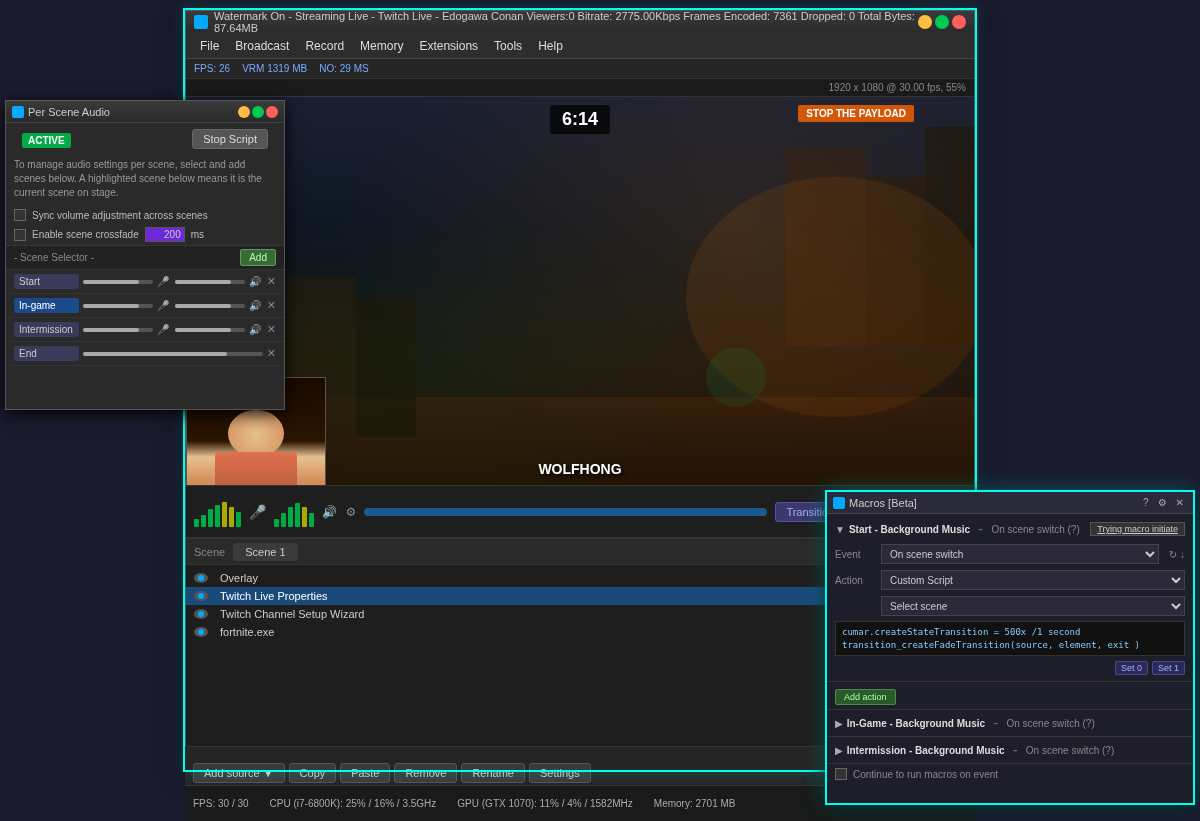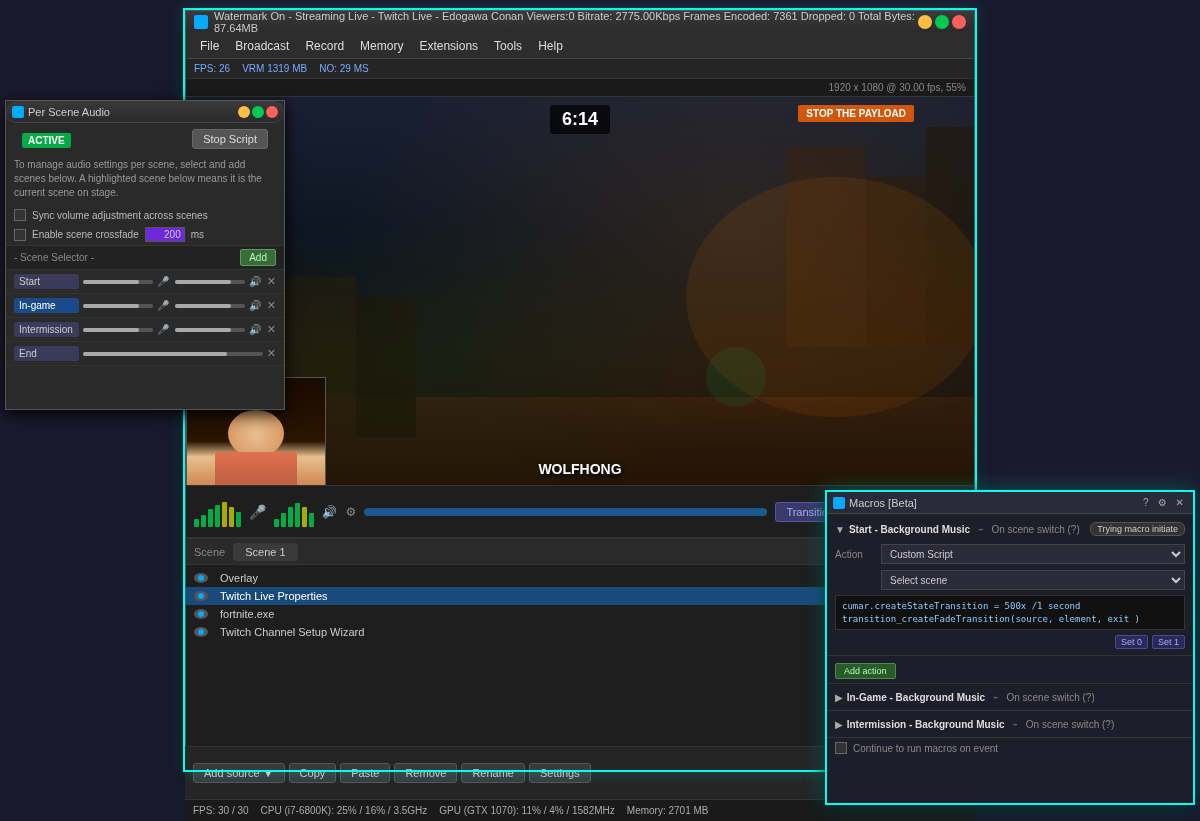--- a/index.html
+++ b/index.html
@@ -327,25 +327,25 @@
       color: #ccc;
       border: 1px solid #555;
       padding: 3px 10px;
       font-size: 11px;
       cursor: pointer;
       border-radius: 3px;
     }
 
     .bottom-stats {
       background: #1a1a1a;
-      height: 22px;
+      height: 36px;
       display: flex;
       align-items: center;
       padding: 0 8px;
-      gap: 12px;
+      gap: 21px;
       font-size: 10px;
       color: #888;
       position: absolute;
       bottom: 0;
       left: 185px;
       width: 790px;
       border-top: 1px solid #333;
     }
 
     .bottom-stats span { color: #aaa; }
@@ -364,21 +364,20 @@
     }
 
     .panel-title-bar {
       background: linear-gradient(to bottom, #3a3a3a, #2a2a2a);
       height: 22px;
       display: flex;
       align-items: center;
       padding: 0 6px;
       justify-content: flex-start;
       border-bottom: 1px solid #444;
-      border-radius: 10px;
     }
 
     .panel-title-icon {
       width: 12px;
       height: 12px;
       background: #00aaff;
       border-radius: 2px;
       margin-right: 4px;
     }
 
@@ -619,22 +618,23 @@
       font-size: 10px;
       color: #888;
     }
 
     .macro-toggle {
       background: #333;
       border: 1px solid #555;
       color: #ccc;
       font-size: 9px;
       padding: 1px 6px;
-      border-radius: 6px;
-      cursor: pointer;
+      border-radius: 0;
+      cursor: pointer;
+      text-decoration: underline;
     }
 
     .macro-row {
       display: flex;
       align-items: center;
       padding: 3px 0;
       gap: 6px;
     }
 
     .macro-label {
@@ -877,25 +877,25 @@
       <div class="source-item">
         <div class="source-eye"></div>
         <span>Overlay</span>
       </div>
       <div class="source-item selected">
         <div class="source-eye"></div>
         <span>Twitch Live Properties</span>
       </div>
       <div class="source-item">
         <div class="source-eye"></div>
-        <span>fortnite.exe</span>
+        <span>Twitch Channel Setup Wizard</span>
       </div>
       <div class="source-item">
         <div class="source-eye"></div>
-        <span>Twitch Channel Setup Wizard</span>
+        <span>fortnite.exe</span>
       </div>
     </div>
 
     <div class="lock-icons">
       <div class="lock-icon-btn">🔒</div>
       <div class="lock-icon-btn">👁</div>
       <div class="lock-icon-btn">▲</div>
       <div class="lock-icon-btn">▼</div>
     </div>
   </div>
@@ -997,20 +997,27 @@
   <div class="macro-section">
     <div class="macro-section-header">
       <span class="expand-arrow">▼</span>
       <span class="macro-section-title">Start - Background Music</span>
       <span style="margin:0 4px;color:#666">-</span>
       <span class="macro-section-sub">On scene switch (?)</span>
       <div style="flex:1"></div>
       <button class="macro-toggle">Trying macro initiate</button>
     </div>
 
+    <div class="macro-row">
+      <span class="macro-label">Event</span>
+      <select class="macro-select">
+        <option>On scene switch</option>
+      </select>
+      <span style="color:#888;font-size:10px;margin-left:4px">↻ ↓</span>
+    </div>
 
     <div class="macro-row">
       <span class="macro-label">Action</span>
       <select class="macro-select">
         <option>Custom Script</option>
       </select>
     </div>
 
     <div class="macro-row">
       <span class="macro-label"></span>

